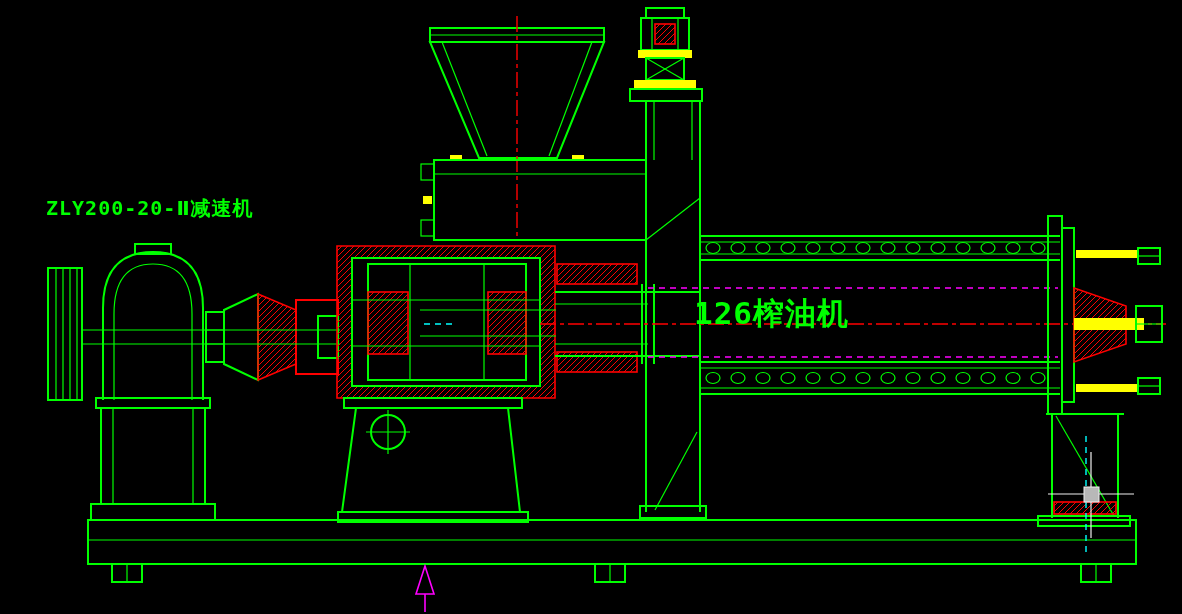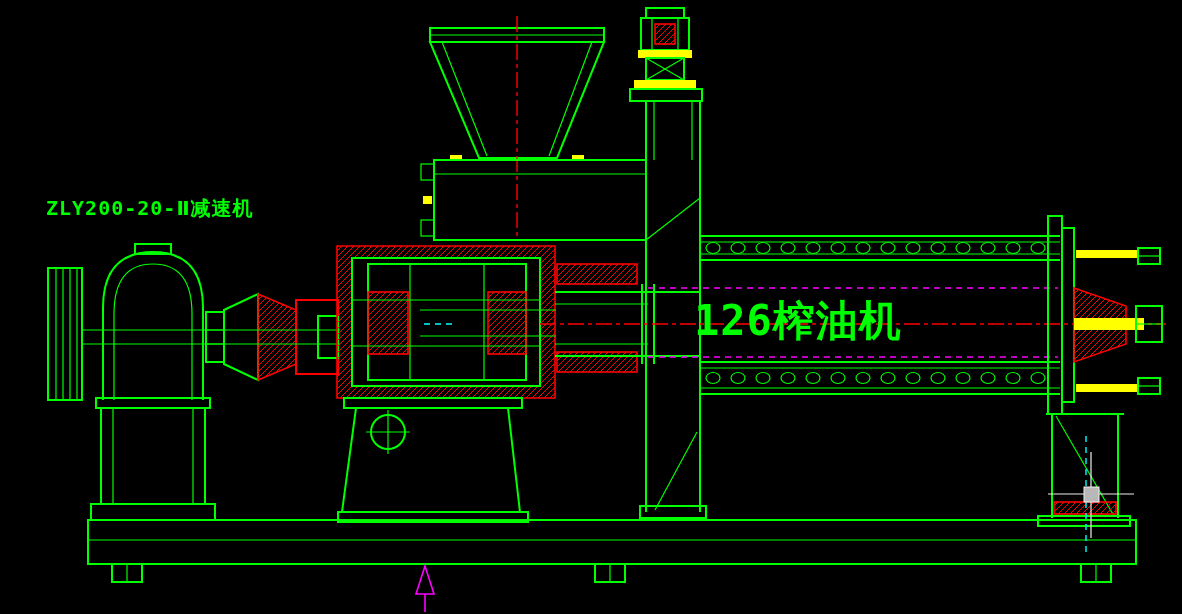--- a/index.html
+++ b/index.html
@@ -7,21 +7,21 @@
     position:relative;width:1182px;height:614px;
     background:var(--background,#000);overflow:hidden;
     font-family:"DejaVu Sans",sans-serif;
   }
   .canvas svg{position:absolute;left:0;top:0;}
   .cad-label{
     position:absolute;color:var(--green,#0f0);font-weight:bold;white-space:nowrap;
     font-family:"DejaVu Sans Mono","DejaVu Sans",monospace;letter-spacing:1px;
   }
   .label-reducer{left:46px;top:195px;font-size:20px;}
-  .label-press{left:694px;top:293px;font-size:42px;}
+  .label-press{left:694px;top:293px;font-size:31px;}
   
   .sg{stroke:var(--green);fill:none;stroke-width:2;}
   .sg1{stroke:var(--green);fill:none;stroke-width:1.2;}
   .sr{stroke:var(--red);fill:none;stroke-width:2;}
   .sr1{stroke:var(--red);fill:none;stroke-width:1.4;}
   .hr{fill:url(#rh);stroke:var(--red);stroke-width:1.6;}
   .fy{fill:var(--yellow);stroke:none;}
   .sm{stroke:var(--magenta);fill:none;stroke-width:1.6;}
   .sc{stroke:var(--cyan);fill:none;stroke-width:1.4;}
   .sw{stroke:var(--white);fill:none;stroke-width:1.2;}

